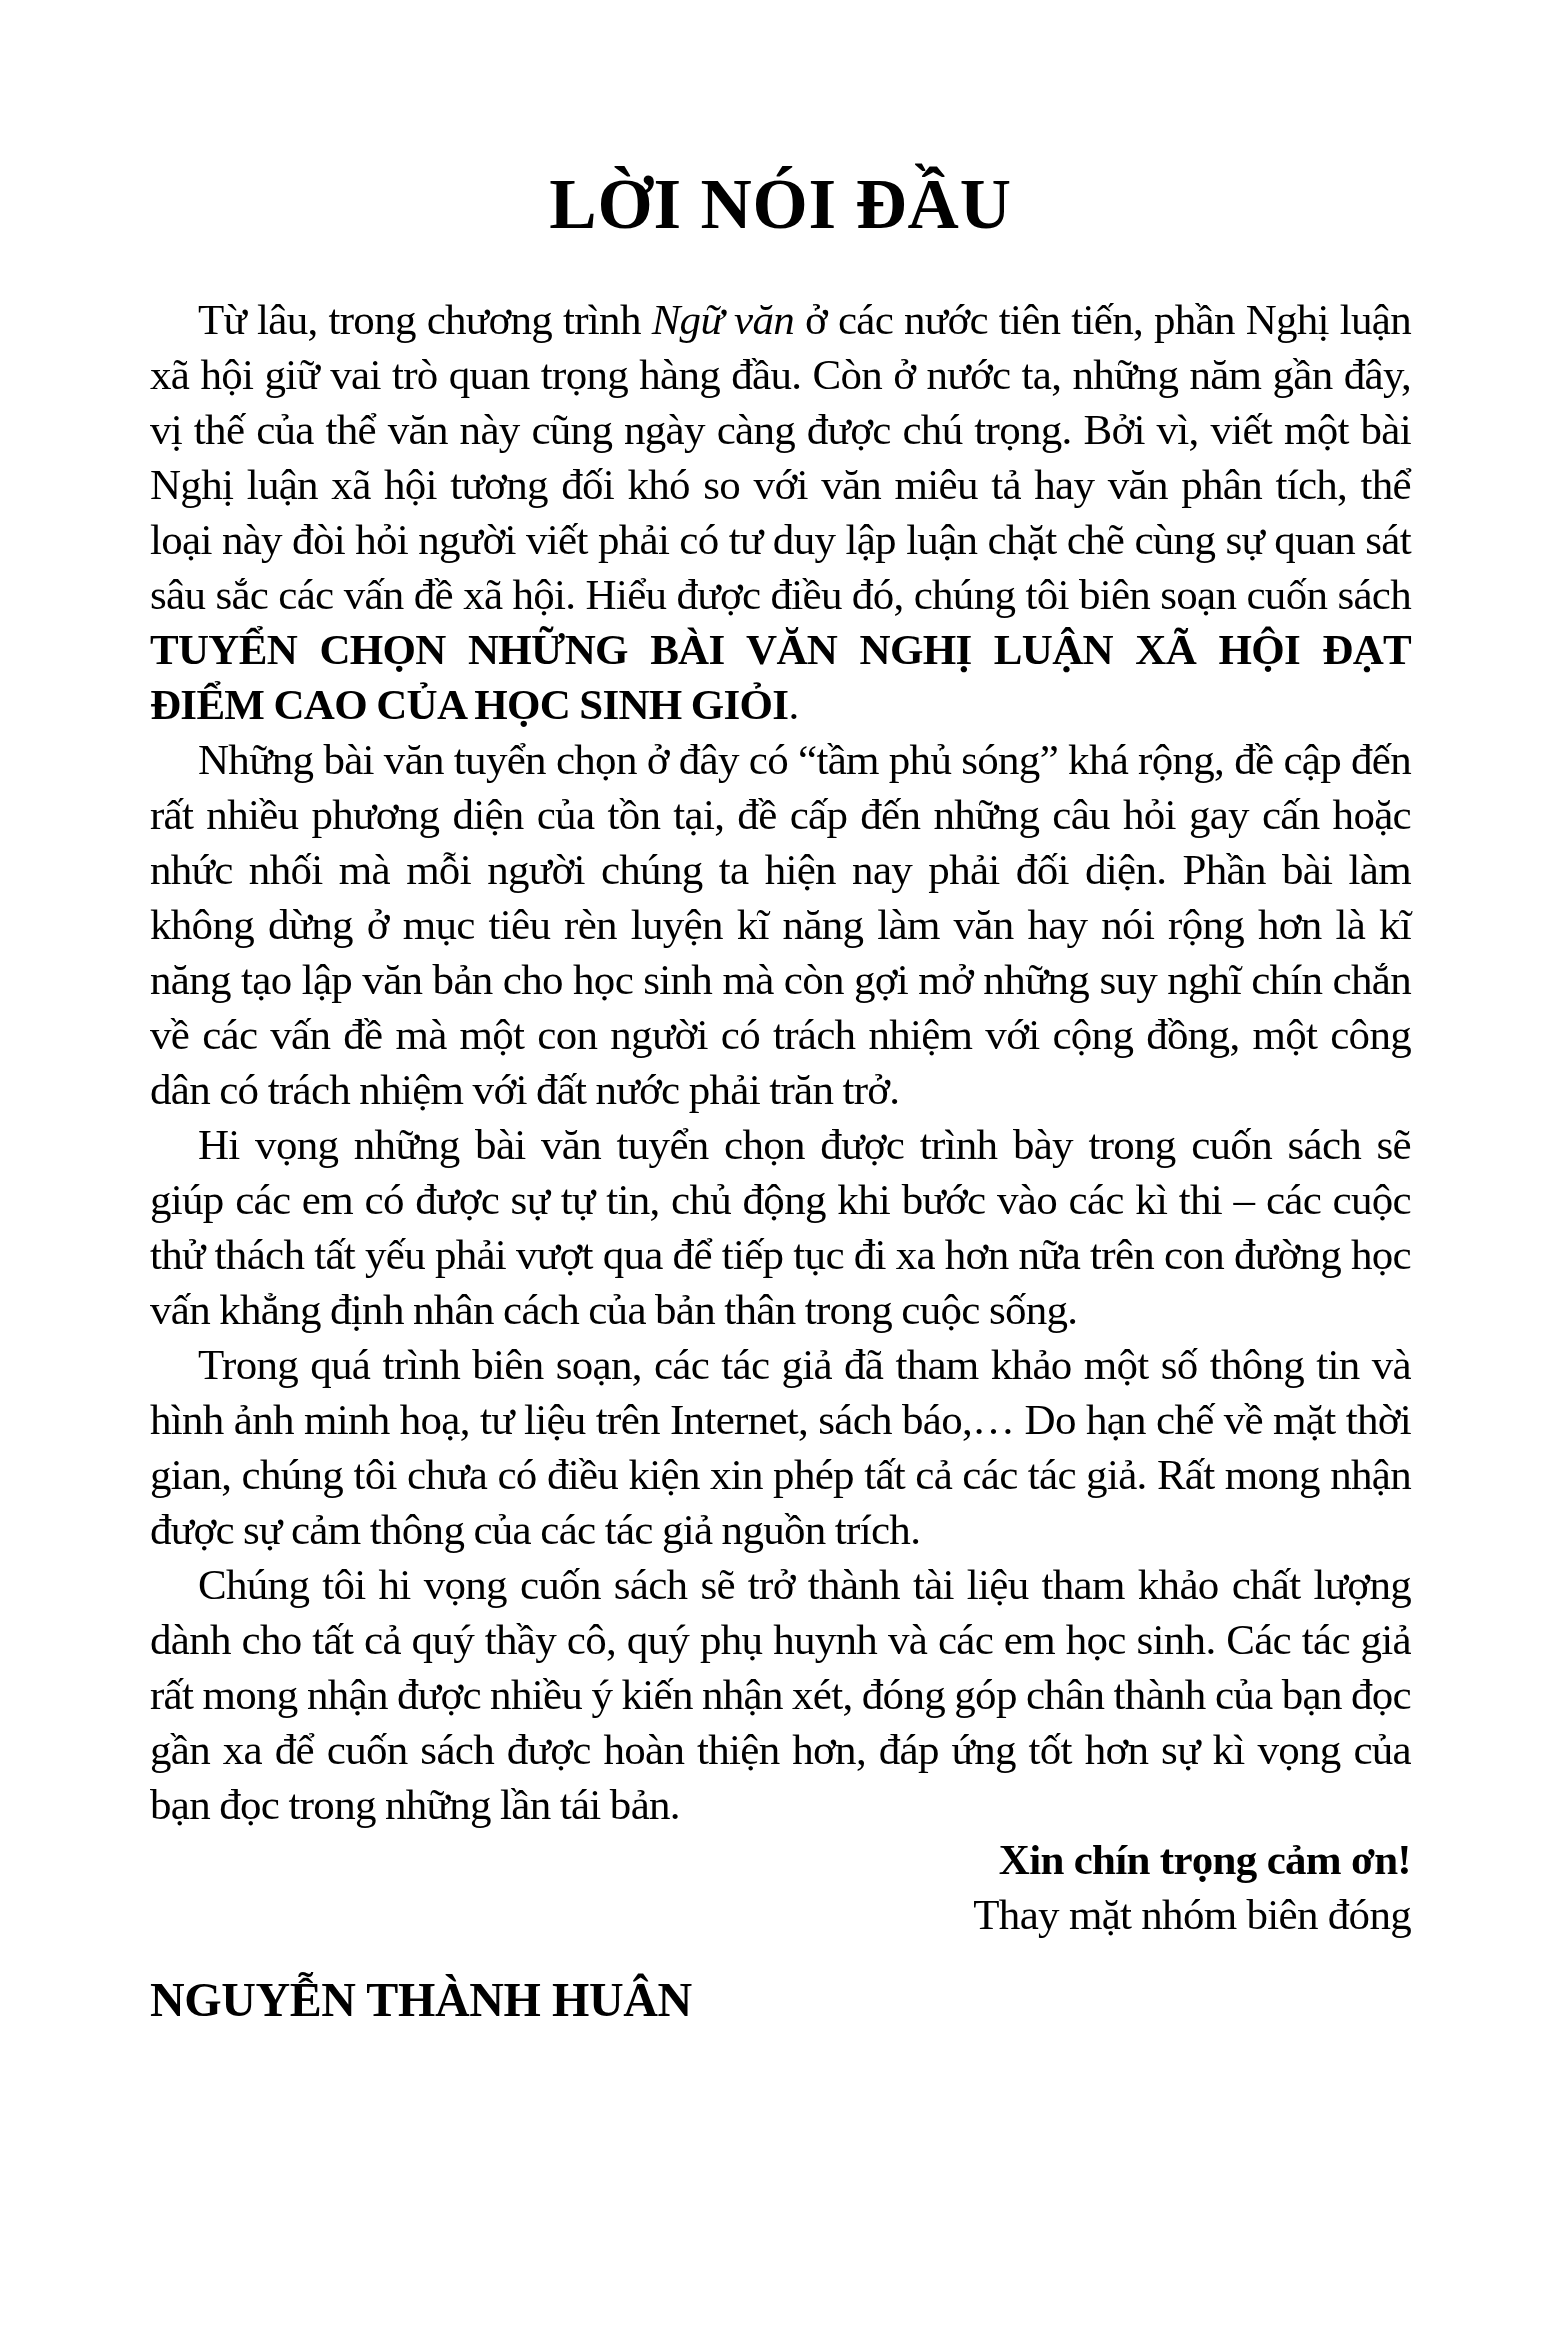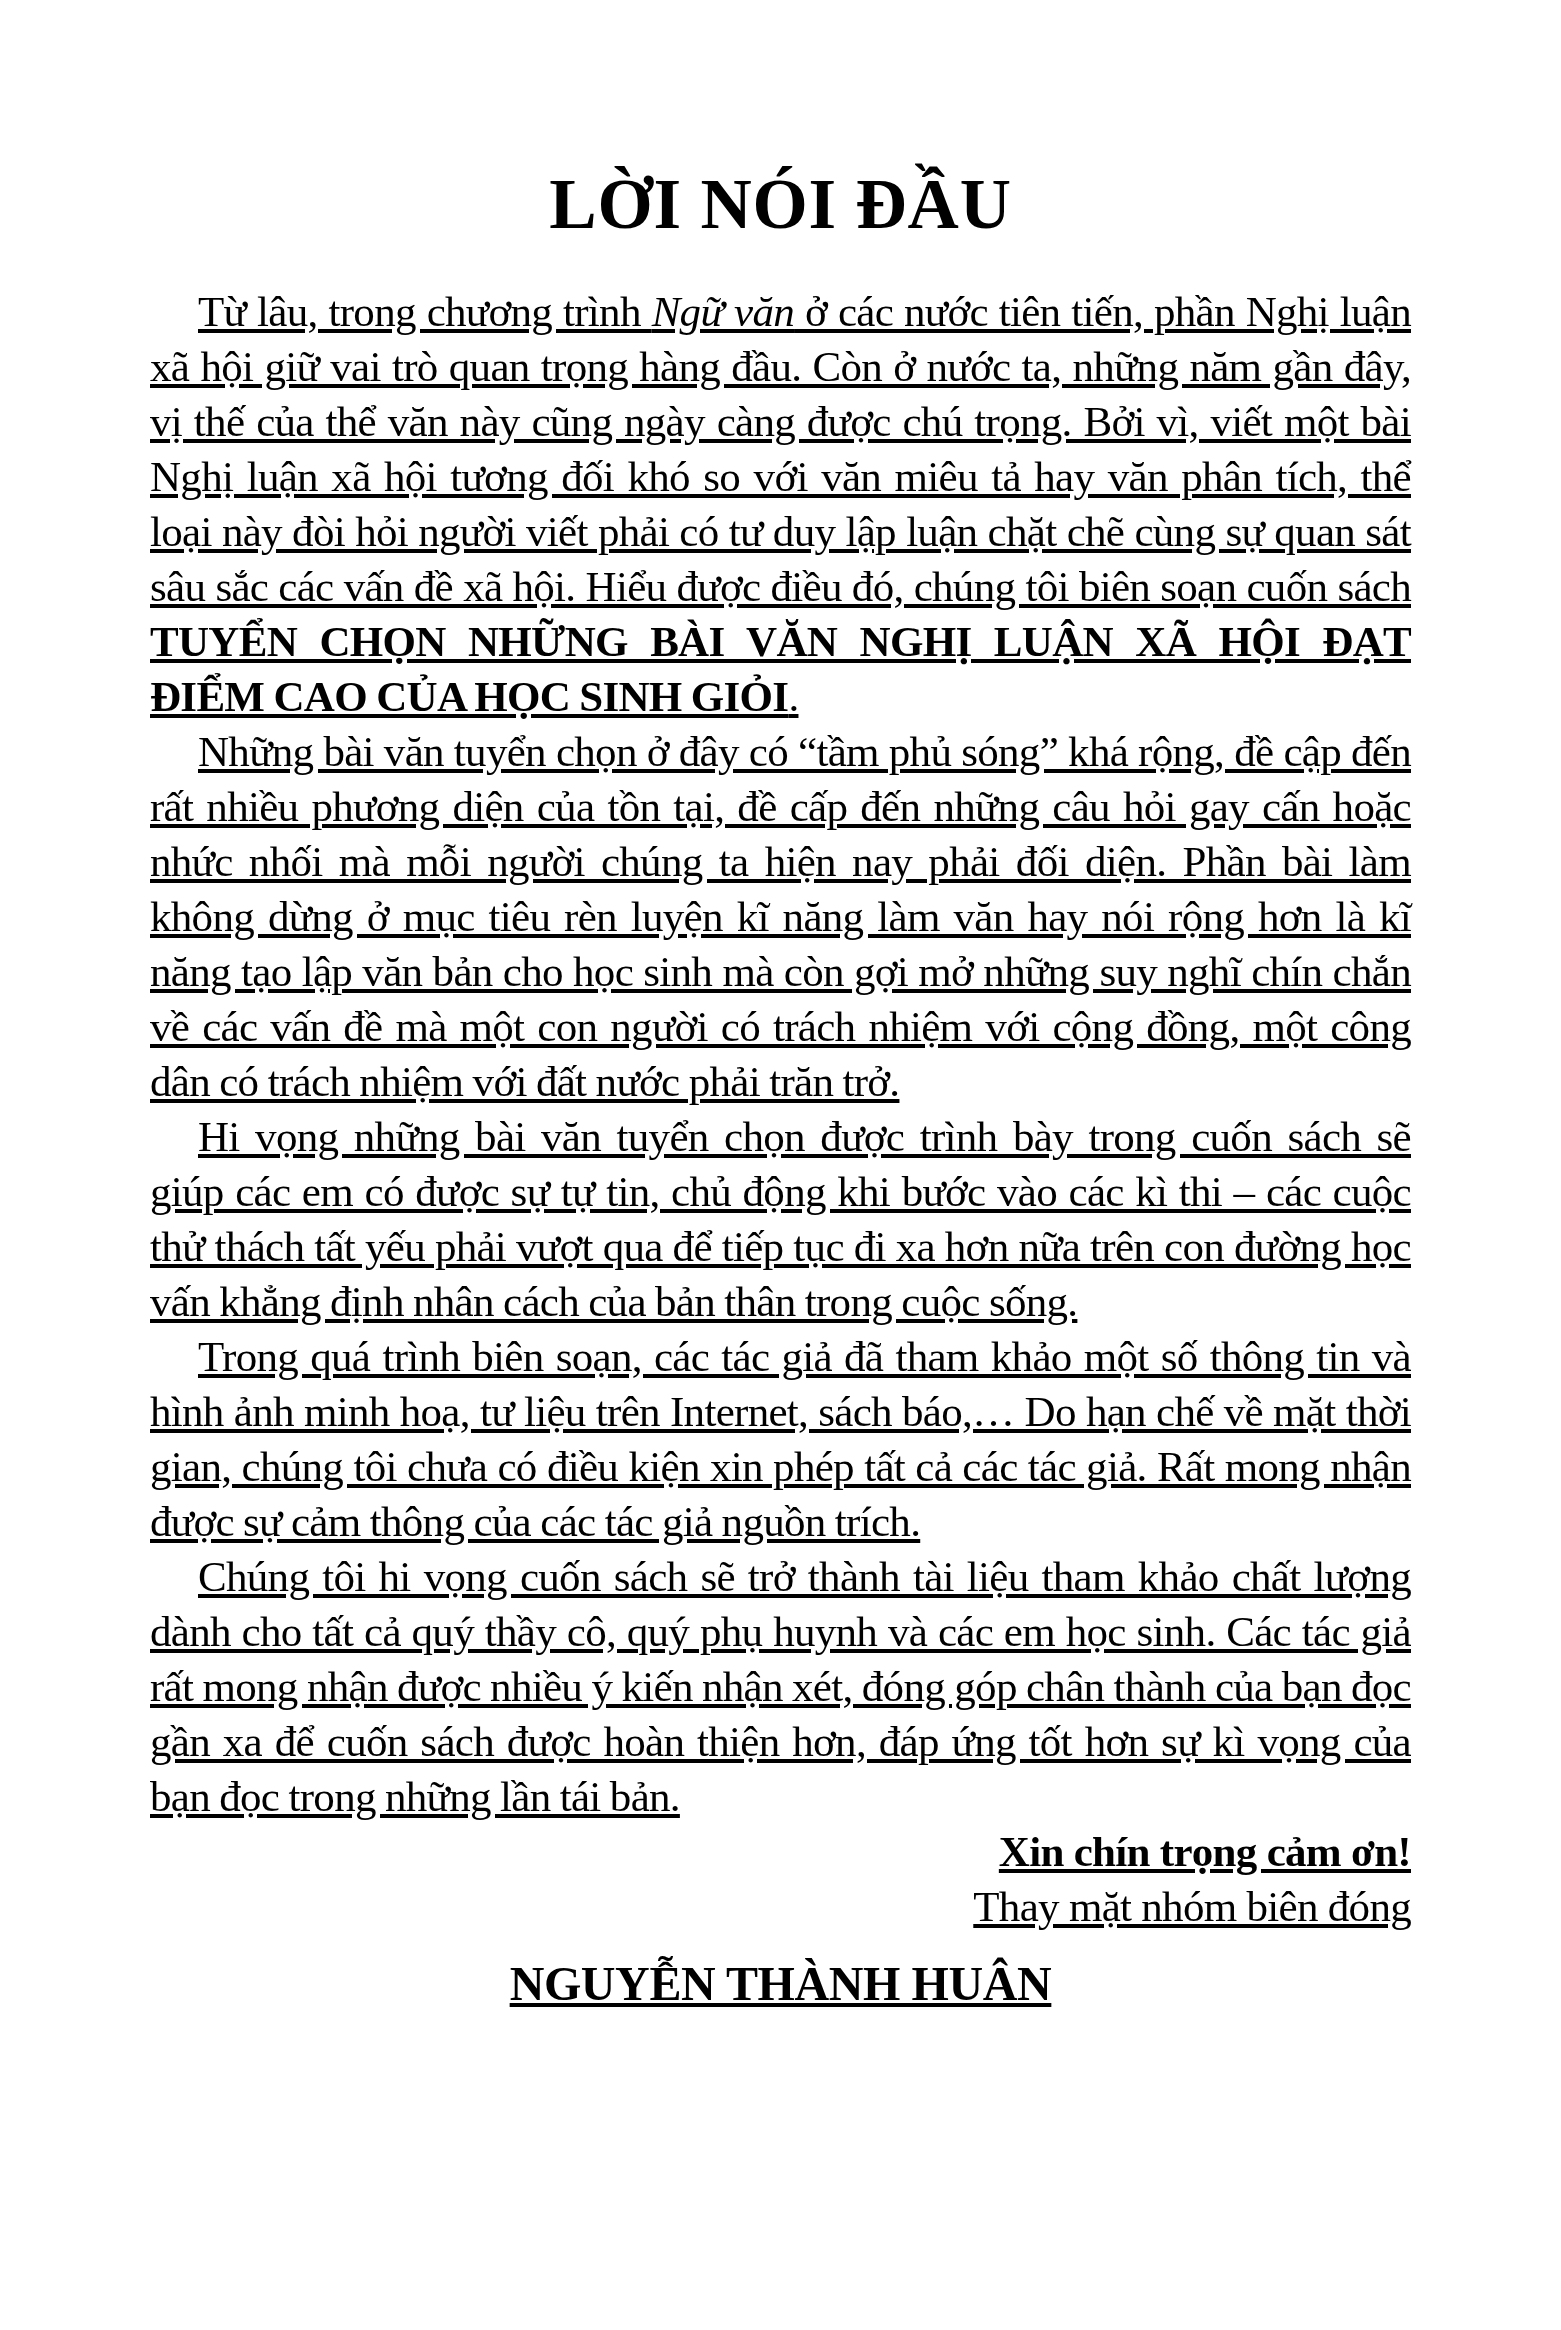--- a/index.html
+++ b/index.html
@@ -23,23 +23,22 @@
     right: 0;
     text-align: center;
     font-size: 71px;
     font-weight: bold;
     letter-spacing: 0.8px;
     line-height: 1.1;
   }
   .content {
     position: absolute;
     left: 150px;
-    top: 284px;
+    top: 292px;
     width: 1261px;
-    text-decoration: underline;
   }
   .body-paragraph {
     margin: 0;
     font-size: 43px;
     line-height: 55px;
     letter-spacing: -0.7px;
     word-spacing: -0.8px;
     text-align: justify;
     text-indent: 48px;
   }
@@ -51,22 +50,22 @@
   }
   .closing-line {
     font-size: 43px;
     line-height: 55px;
     letter-spacing: -0.7px;
   }
   .closing-thanks { font-weight: bold; }
   .closing-place-date { font-style: italic; }
   .closing-role { padding-right: 131px; }
   .author-name {
-    margin-top: 22px;
-    text-align: center;
+    margin-top: 30px;
+    text-align: left;
     font-size: 48px;
     line-height: 55px;
     font-weight: bold;
     letter-spacing: -0.4px;
   }
 </style>
 </head>
 <body>
 
 <div class="page">

